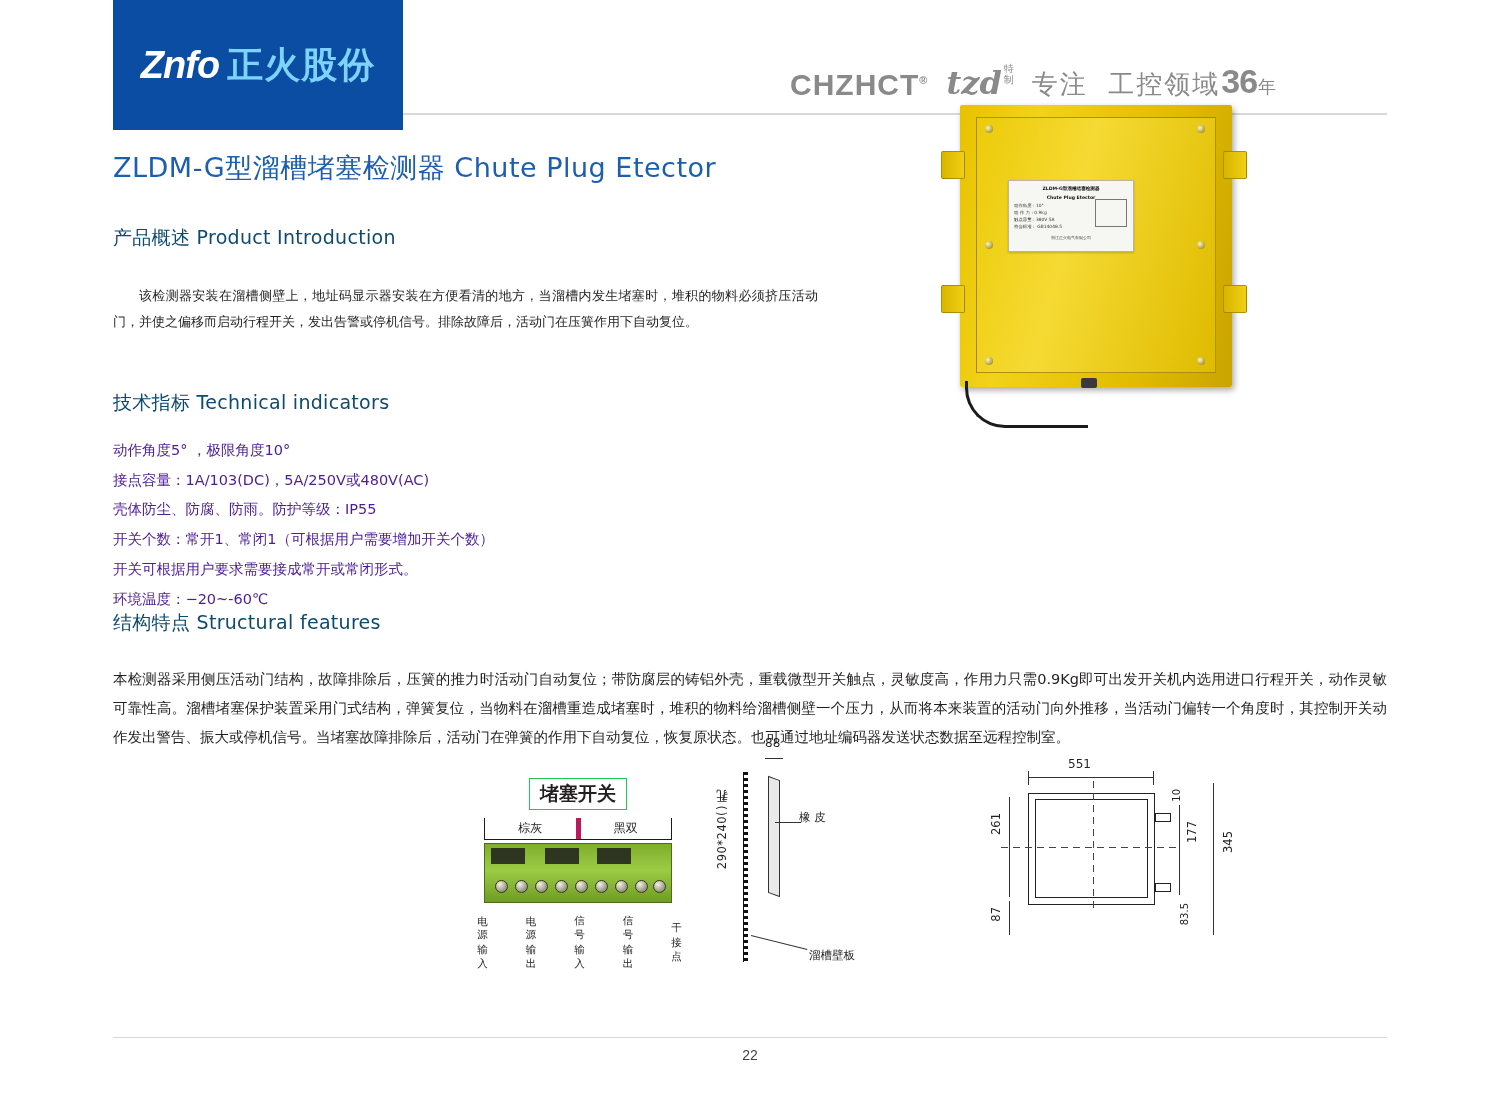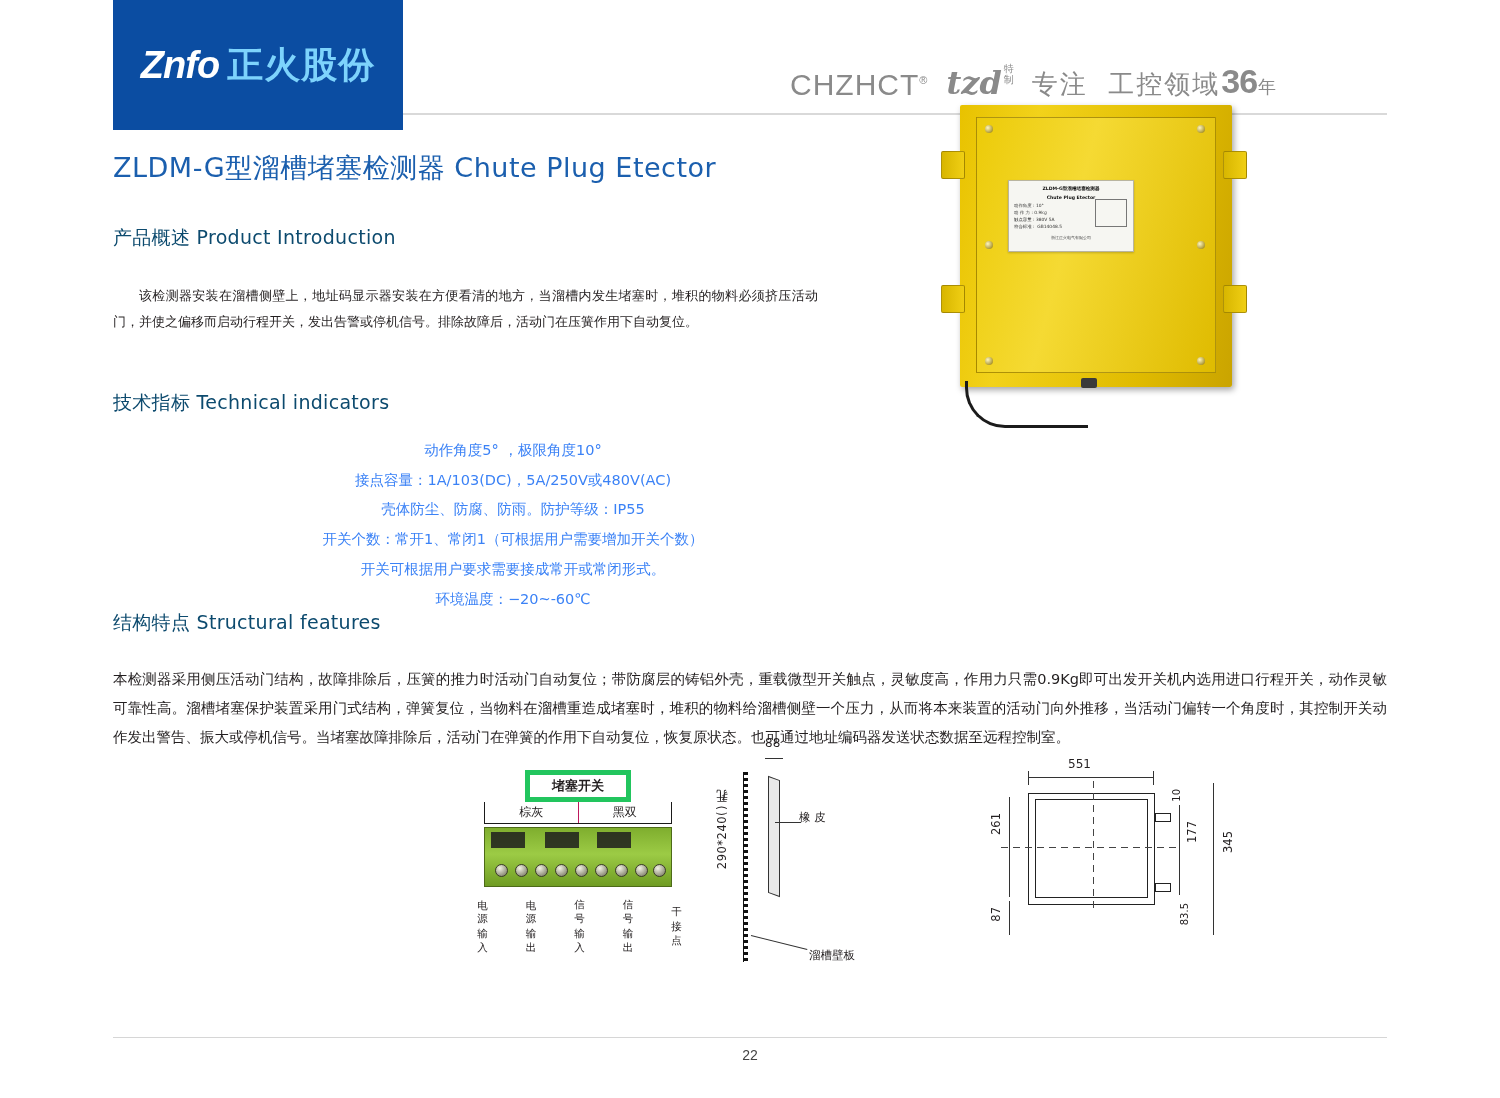--- a/index.html
+++ b/index.html
@@ -57,21 +57,21 @@
     position: absolute;
     left: 790px;
     top: 62px;
     display: flex;
     align-items: flex-end;
     gap: 18px;
     color: #8c8c8c;
   }
   .brand-chzhct {
     font-size: 30px;
-    font-weight: normal;
+    font-weight: bold;
     letter-spacing: 1px;
     color: #8a8a8a;
     position: relative;
   }
   .brand-chzhct sup {
     font-size: 11px;
     vertical-align: super;
   }
   .brand-tzd {
     font-size: 32px;
@@ -156,22 +156,21 @@
     text-indent: 2em;
   }
   .tech-list {
     position: absolute;
     left: 0;
     top: 286px;
     width: 800px;
     font-family: "DejaVu Sans", sans-serif;
     font-size: 14.5px;
     line-height: 2.05;
-    color: #3b82f6;
-    text-align: center;
+    color: #4c1d95;
   }
   .struct-para {
     position: absolute;
     left: 0;
     top: 500px;
     width: 1274px;
     font-family: "DejaVu Sans", sans-serif;
     font-size: 14.5px;
     line-height: 2.0;
     color: #231f20;
@@ -271,42 +270,42 @@
     top: 725px;
     width: 1274px;
     height: 270px;
     font-family: "DejaVu Sans", sans-serif;
   }
 
   
   .dg-terminal { position: absolute; left: 340px; top: 45px; width: 250px; }
   .dg-terminal .tb-title {
     width: 96px;
-    margin: 0 auto;
-    border: 5px solid #22c55e;
+    margin: 8px auto;
+    border: 1px solid #22c55e;
     text-align: center;
-    font-size: 13px;
+    font-size: 19px;
     font-weight: bold;
     padding: 2px 0;
     background: #fff;
   }
   .dg-terminal .tb-sub {
     margin: 0 auto;
     width: 186px;
     border: 1px solid #1a1a1a;
     border-top: none;
     display: flex;
     font-size: 12px;
   }
   .dg-terminal .tb-sub div {
     flex: 1;
     text-align: center;
     padding: 2px 0;
   }
-  .dg-terminal .tb-sub div:first-child { border-right: 1px solid #be185d; }
+  .dg-terminal .tb-sub div:first-child { border-right: 5px solid #be185d; }
   .dg-terminal .tb-photo {
     margin: 3px auto 0;
     width: 186px; height: 58px;
     background: linear-gradient(180deg,#7fae2e 0%, #9ccb45 45%, #6f9c23 100%);
     border: 1px solid #4d6b18;
     position: relative;
     overflow: hidden;
   }
   .dg-terminal .screw {
     position: absolute;

